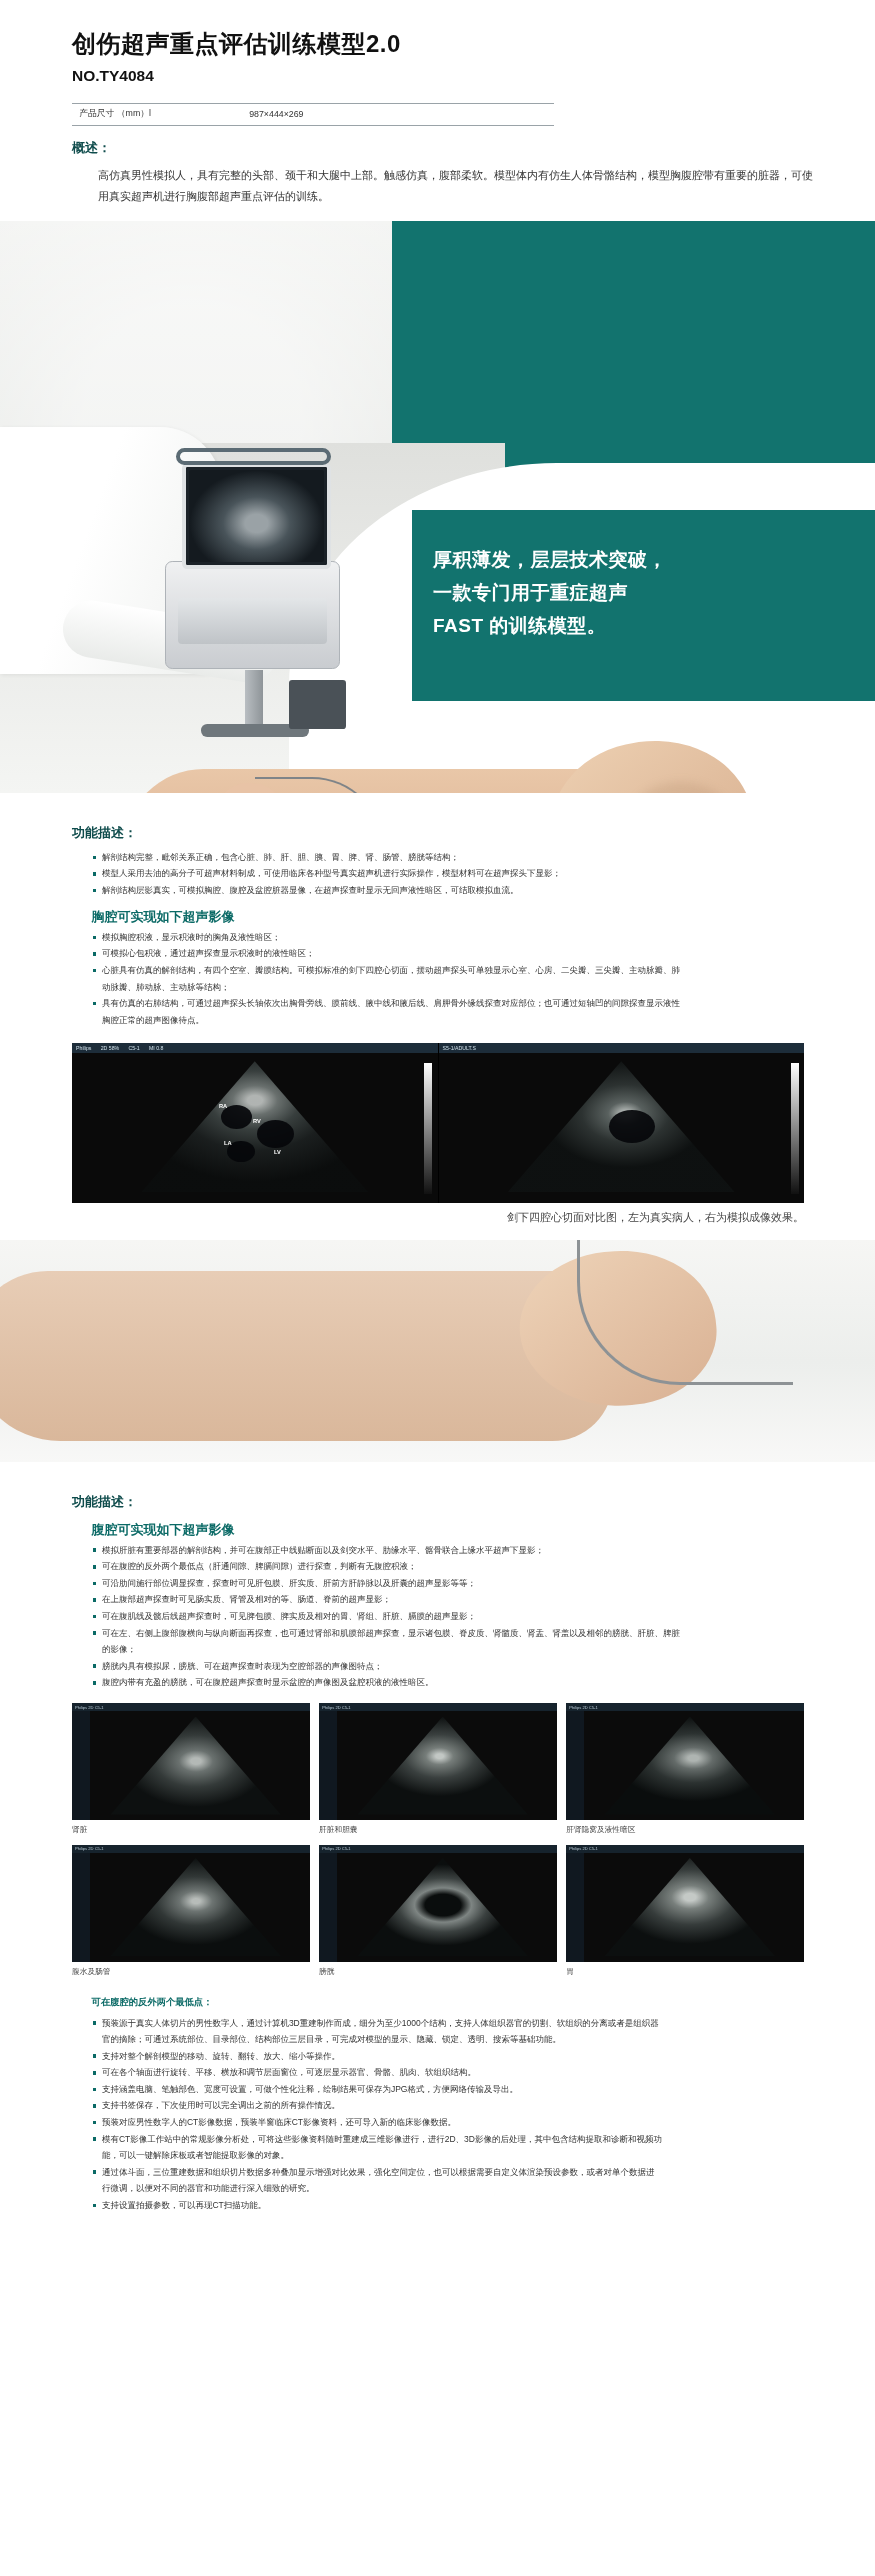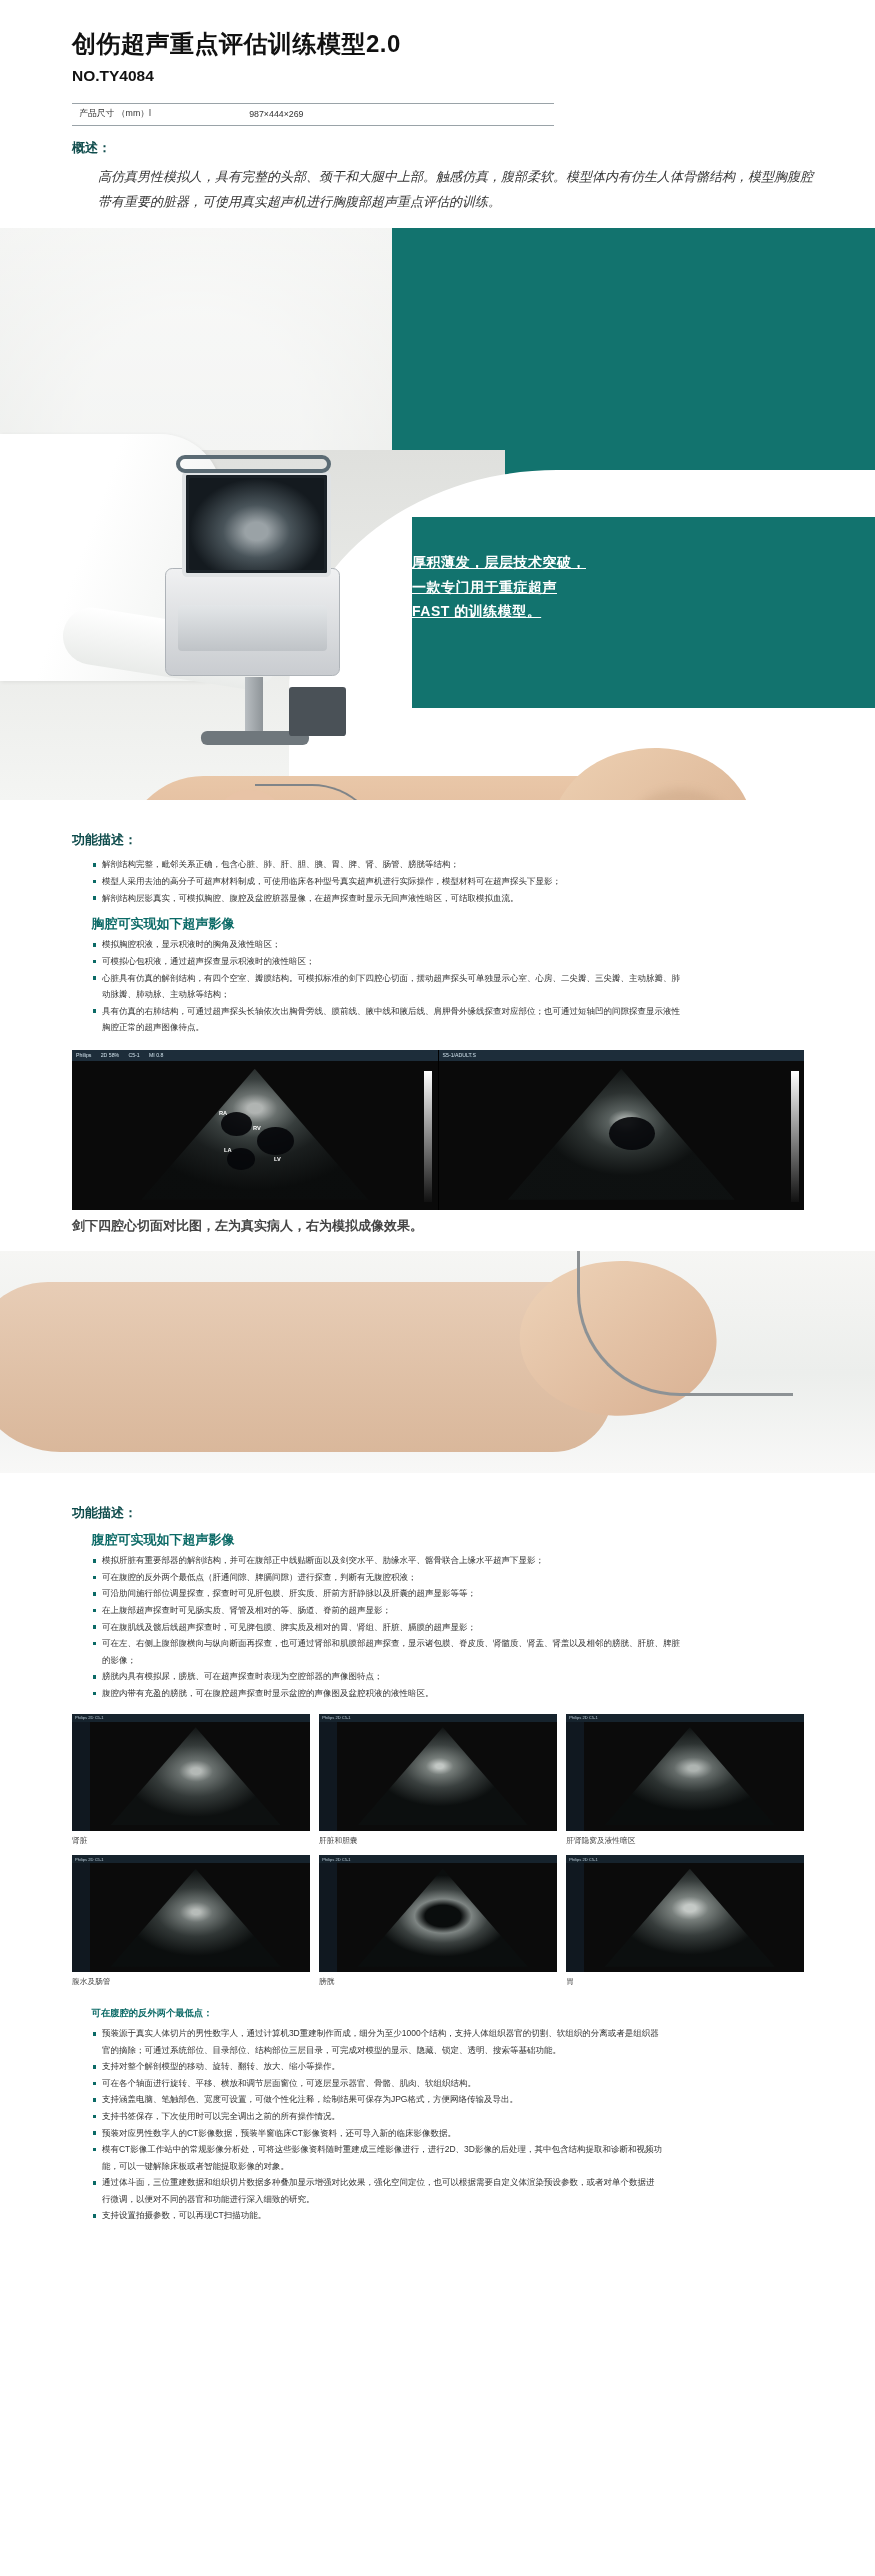--- a/index.html
+++ b/index.html
@@ -47,24 +47,23 @@
   
   .sec-title {
     margin:13.4px 0 0 72px;
     font-size:13px;
     font-weight:bold;
     color:#0f4c4c;
   }
   .overview-text {
     margin:8.2px 0 0 98px;
     width:716px;
-    font-size:13px;
+    font-size:11px;
     line-height:1.9;
     color:#333;
-    font-style:italic;
   }
 
   
   .hero {
     position:relative;
     margin-top:13.4px;
     width:876px;
     height:572px;
     overflow:hidden;
     background:#e8e9e6;
@@ -94,29 +93,28 @@
     background:#ffffff;
     border-top-left-radius:268px 222px;
   }
   .hero-grey-left {
     position:absolute;
     left:0; top:222px; width:505px; height:350px;
     background:linear-gradient(180deg,#dfe0dd,#f4f5f3);
   }
   .hero-headline {
     position:absolute;
-    left:412px; top:322px;
+    left:433px; top:322px;
     width:319px;
     color:#ffffff;
-    font-size:14px;
+    font-size:19px;
     font-weight:bold;
     line-height:1.75;
     letter-spacing:0.5px;
     z-index:6;
-    text-decoration:underline;
   }
   .hero-headline .fast { font-weight:bold; }
 
   
   .doctor-coat {
     position:absolute; left:0; top:206px;
     width:222px; height:247px;
     background:linear-gradient(110deg,#ffffff 40%, #eef0ee 100%);
     border-radius:0 62px 20.6px 0;
     box-shadow:1px 1px 4.1px rgba(0,0,0,.07);
@@ -289,23 +287,23 @@
     background:#05070a; opacity:.92;
   }
   .us-lbl {
     position:absolute; color:#fff; font-size:5.7px; font-weight:bold;
   }
   .us-scale {
     position:absolute; right:5.2px; top:20.6px; bottom:8.2px; width:8.2px;
     background:linear-gradient(180deg,#fff,#888,#111);
   }
   .caption {
-    margin:7.2px 0 0 0; text-align:left;
-    font-size:13px; color:#444;
-    width:732px; margin-left:72px;font-weight:bold;
+    margin:7.2px 0 0 0; text-align:right;
+    font-size:11px; color:#444;
+    width:732px; margin-left:72px;
   }
 
   
   .mid-band {
     position:relative;
     margin-top:15.5px;
     width:876px; height:222px;
     background:linear-gradient(180deg,#f6f6f4,#eceeec 55%,#f8f8f7);
     overflow:hidden;
   }

